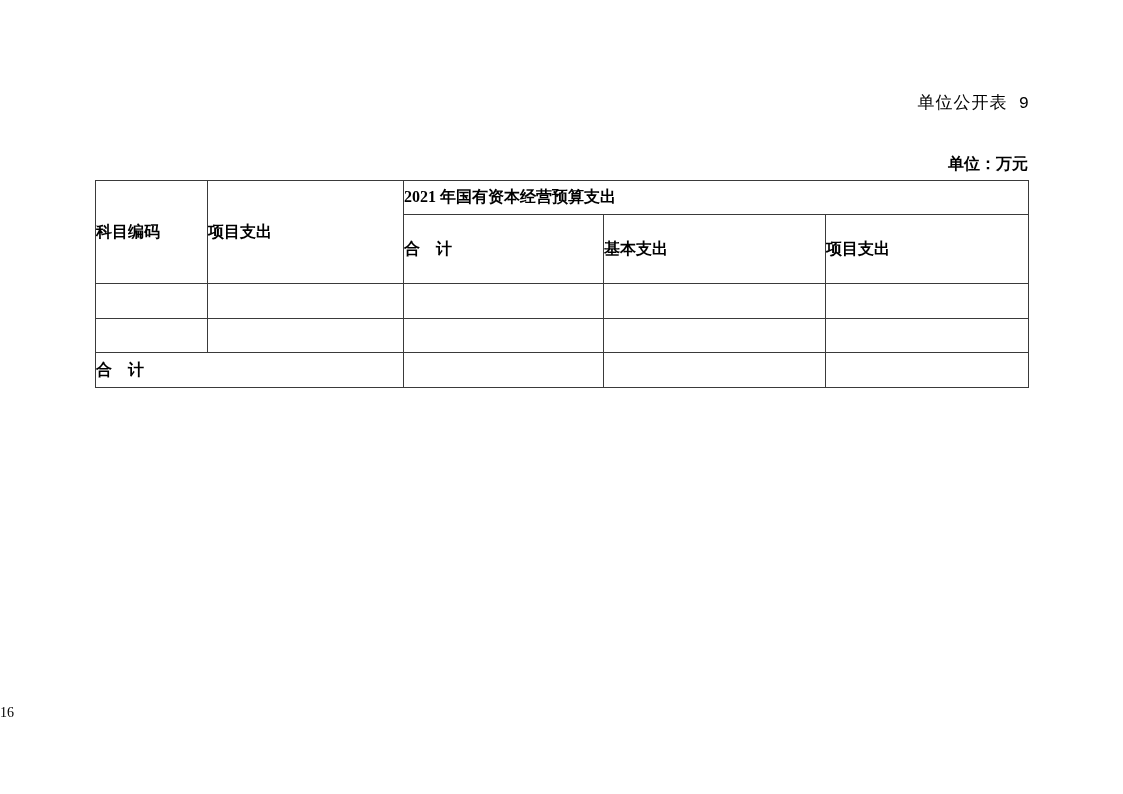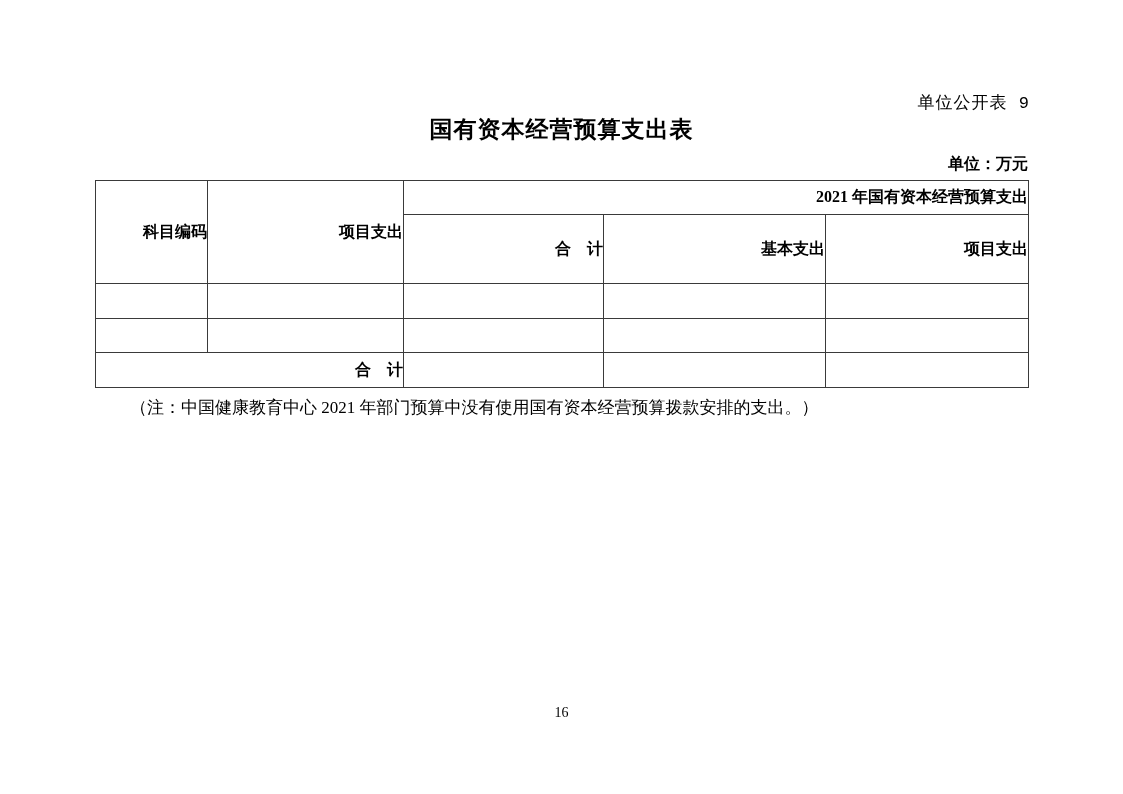--- a/index.html
+++ b/index.html
@@ -47,21 +47,21 @@
       position: absolute;
       left: 95px;
       top: 180px;
       border-collapse: collapse;
       table-layout: fixed;
       width: 933px;
     }
     table.budget-table th,
     table.budget-table td {
       border: 1px solid #3a3a3a;
-      text-align: right;
+      text-align: left;
       vertical-align: middle;
       font-size: 16px;
       overflow: hidden;
     }
     table.budget-table th {
       font-weight: bold;
     }
     tr.header-row-1 { height: 34px; }
     tr.header-row-2 { height: 69px; }
     tr.body-row-1   { height: 35px; }
@@ -75,32 +75,30 @@
       top: 396px;
       left: 130px;
       font-size: 17px;
       white-space: nowrap;
     }
     .page-number {
       position: absolute;
       top: 705px;
       left: 0;
       width: 100%;
-      text-align: center;
       font-size: 14px;
     }
   </style>
 </head>
 <body>
 
 <div class="page">
 
   <div class="form-label">单位公开表 9</div>
 
-  <div class="doc-title">国有资本经营预算支出表</div>
 
   <div class="unit-label">单位：万元</div>
 
   <table class="budget-table">
     <colgroup>
       <col style="width:112px">
       <col style="width:196px">
       <col style="width:200px">
       <col style="width:222px">
       <col style="width:203px">
@@ -134,17 +132,16 @@
       </tr>
       <tr class="total-row">
         <td colspan="2" class="total-label">合　计</td>
         <td></td>
         <td></td>
         <td></td>
       </tr>
     </tbody>
   </table>
 
-  <div class="note">（注：中国健康教育中心 2021 年部门预算中没有使用国有资本经营预算拨款安排的支出。）</div>
 
   <div class="page-number">16</div>
 
 </div>
 
 </body></html>

